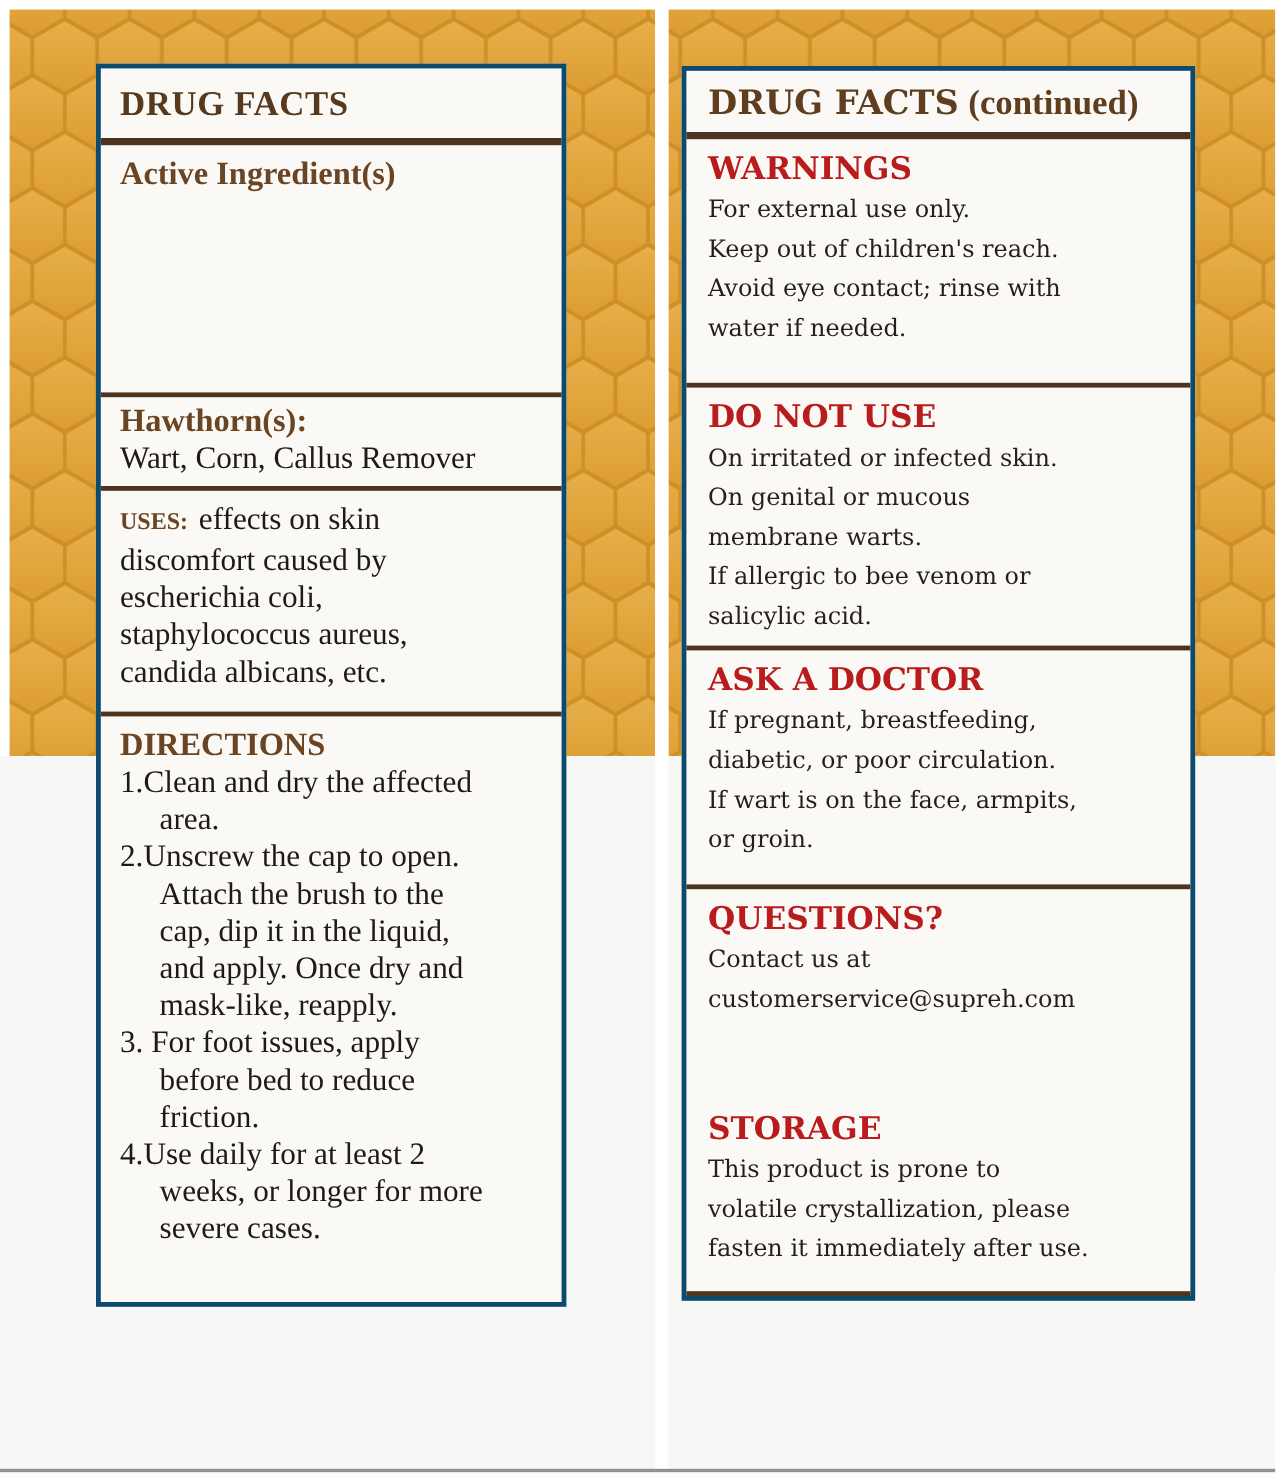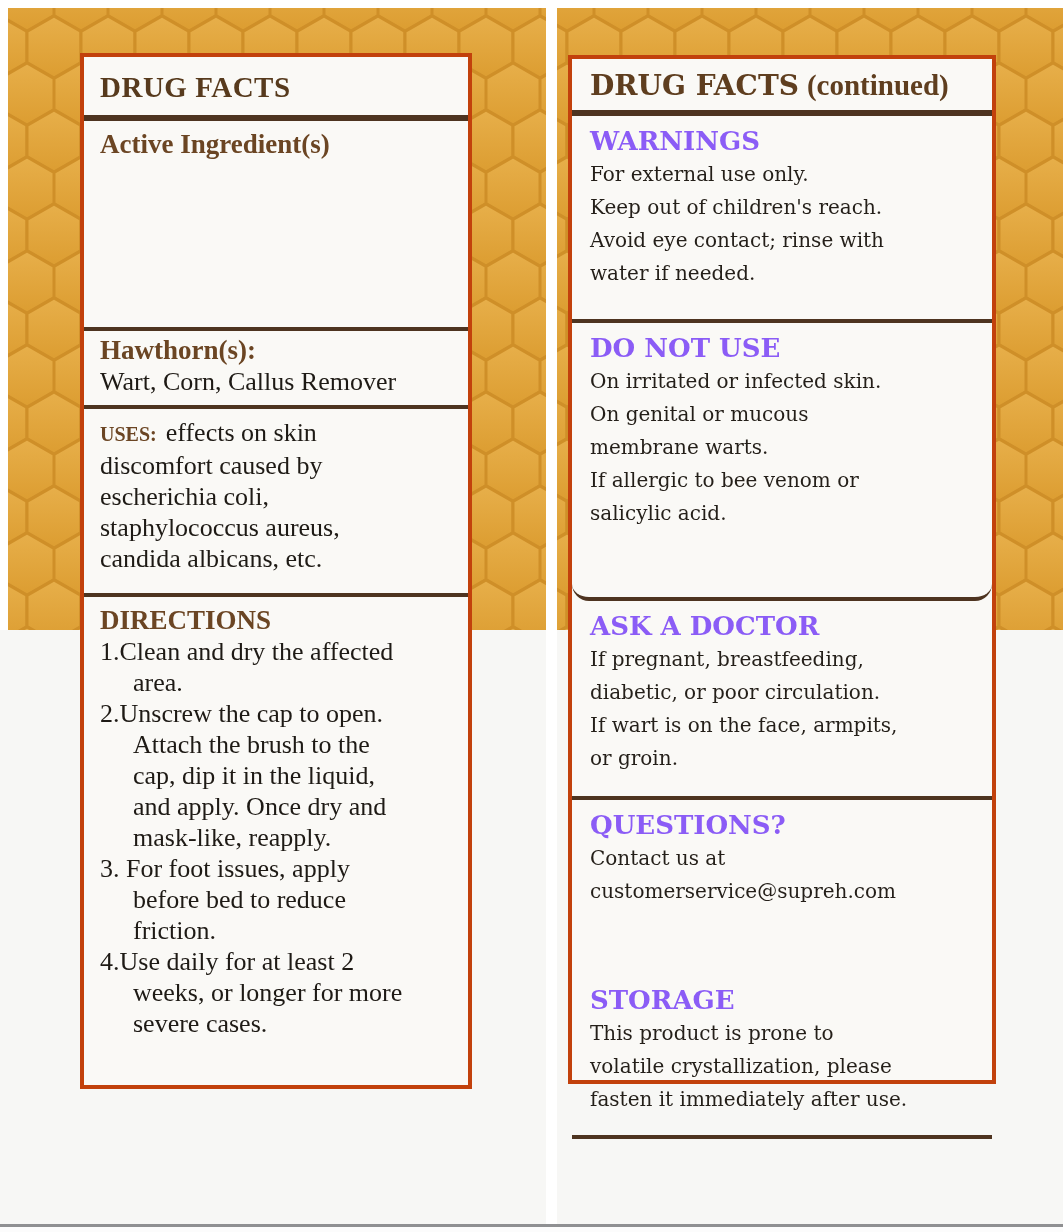--- a/index.html
+++ b/index.html
@@ -4,21 +4,21 @@
 <style>
   html,body{margin:0;padding:0;}
   .page{position:relative;width:1063px;height:1232px;background:#ffffff;overflow:hidden;
         font-family:"Liberation Serif",serif;}
   .lower-bg{position:absolute;left:0;top:630px;width:1063px;height:594px;background:#f7f7f5;}
   .bg-svg{position:absolute;left:0;top:0;}
   .gap-col{position:absolute;left:546px;top:0;width:11px;height:1232px;background:#ffffff;}
   .bottom-rule{position:absolute;left:0;top:1224px;width:1063px;height:3px;background:#8f9092;}
   .bottom-white{position:absolute;left:0;top:1227px;width:1063px;height:5px;background:#fcfcfc;}
 
-  .panel{position:absolute;background:#faf9f6;border:4px solid #c2410c;box-sizing:border-box;}
+  .panel{position:absolute;background:#faf9f6;border:4px solid #0c4a6e;box-sizing:border-box;}
   .panel-left{left:80px;top:53px;width:392px;height:1036px;}
   .panel-right{left:568px;top:55px;width:428px;height:1029px;}
 
   .sec{box-sizing:border-box;border-bottom:4px solid #4e3420;overflow:hidden;}
   .sec.last{border-bottom:none;}
   .sec.title-sec{border-bottom:6px solid #4e3420;}
 
   
   .lp .sec{padding:8px 16px 0 16px;}
   .lp .title-sec{height:64px;padding-top:14px;}
@@ -33,25 +33,25 @@
   .dir-item{font-size:26px;line-height:31px;color:#1e1a15;white-space:pre-line;
             padding-left:33px;text-indent:-33px;}
 
   
   .rp .sec{padding:8px 18px 0 18px;font-family:"DejaVu Serif",serif;}
   .rp .title-sec{height:57px;padding-top:10px;}
   .rp-title{font-size:28px;font-weight:bold;color:#5f3e1f;}
   .rp-title-suffix{font-family:"Liberation Serif",serif;font-size:29px;font-weight:bold;
                    color:#5f3e1f;margin-left:8px;}
   .rp-s0{height:207px;}
-  .rp-s1{height:278px;border-radius:17px;}
+  .rp-s1{height:219px;}
   .rp-s2{height:199px;}
   .rp-s3{height:164px;}
   .rp-s4{height:175px;}
-  .rp-head{font-size:26px;font-weight:bold;color:#8b5cf6;line-height:34px;margin:0;}
+  .rp-head{font-size:26px;font-weight:bold;color:#b91c1c;line-height:34px;margin:0;}
   .rp-body{font-size:20px;line-height:33px;color:#241f19;white-space:pre-line;margin:0;}
 </style>
 </head>
 <body>
 
 <div class="page">
 
   <div class="lower-bg"></div>
 
   <svg class="bg-svg" width="1063" height="1232">

